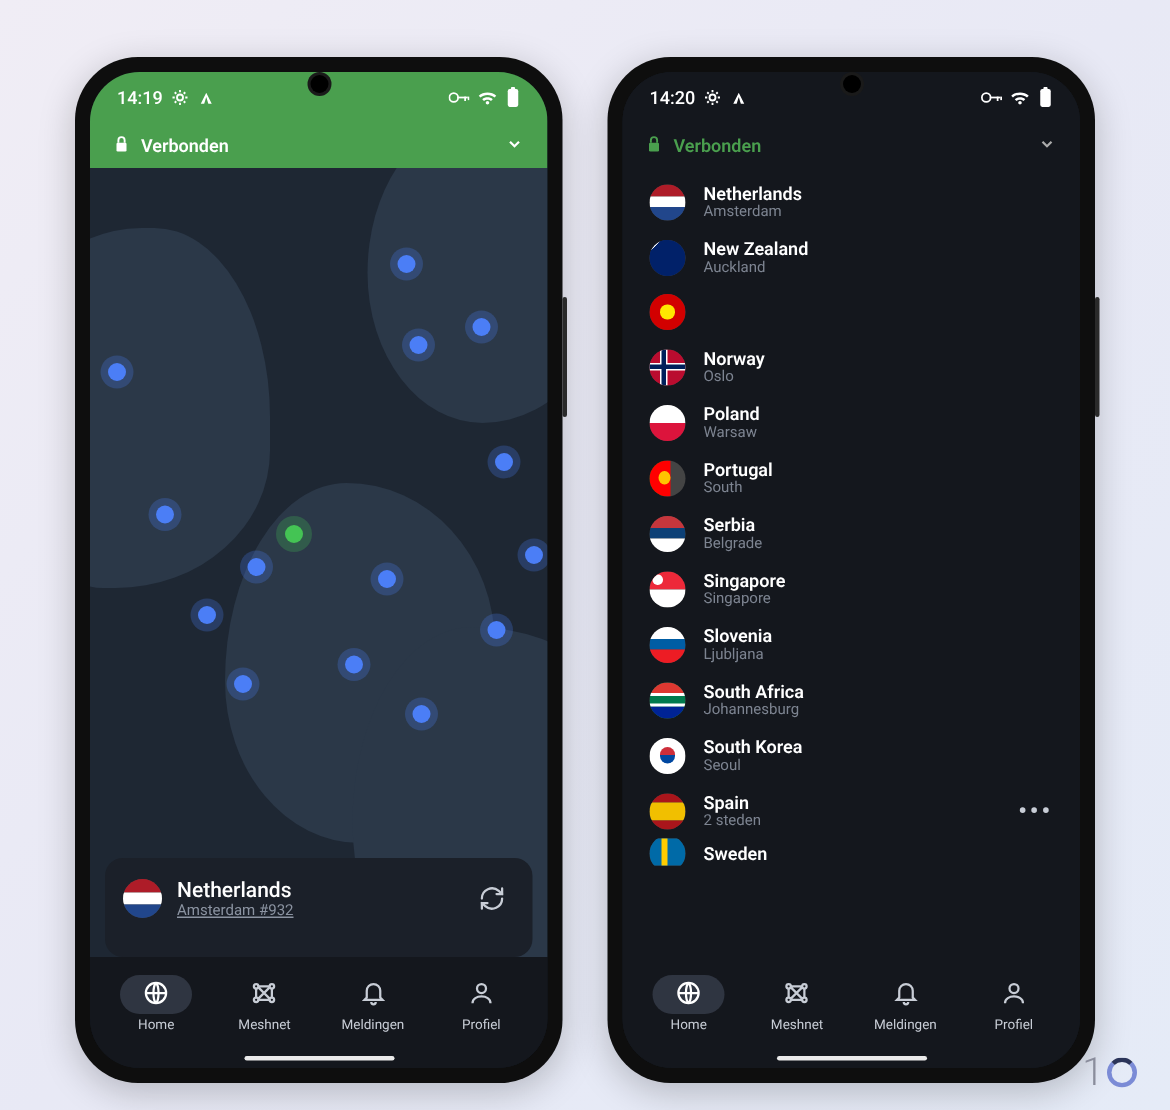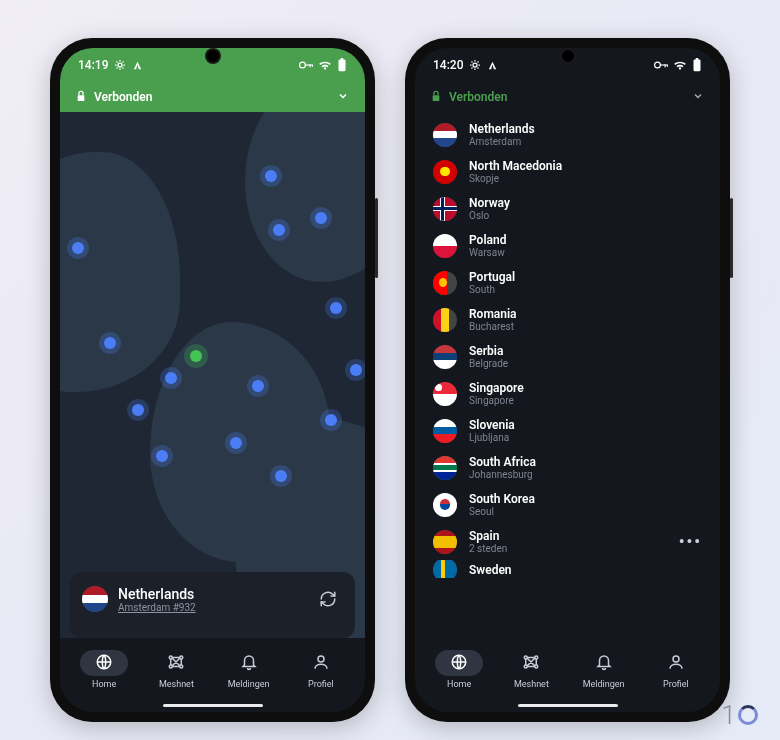--- a/index.html
+++ b/index.html
@@ -500,26 +500,32 @@
               <div class="m" style="background:#fff"></div>
               <div class="b" style="background:#21468b"></div>
             </div>
             <div class="texts">
               <div class="name">Netherlands</div>
               <div class="sub">Amsterdam</div>
             </div>
           </div>
           <div class="country-row">
             <div class="flag stripe3h">
+              <div style="position:absolute;inset:0;background:#012169"></div>
+              <div style="position:absolute;left:0;top:0;width:55%;height:55%;background:linear-gradient(135deg,#c00 20%,#fff 20%,#fff 30%,#012169 30%)"></div>
+            </div>
+            <div class="texts">
+              <div class="name">New Zealand</div>
+              <div class="sub">Auckland</div>
+            </div>
+          </div>
+          <div class="country-row">
+            <div class="flag stripe3h">
               <div style="position:absolute;inset:0;background:#d20000"></div>
               <div class="disc" style="left:30%;top:30%;width:40%;height:40%;background:#ffe600"></div>
-            </div>
-            <div class="texts">
-              <div class="name">North Macedonia</div>
-              <div class="sub">Skopje</div>
             </div>
           </div>
           <div class="country-row">
             <div class="flag stripe3h">
               <div style="position:absolute;inset:0;background:#ba0c2f"></div>
               <div style="position:absolute;left:30%;top:0;width:20%;height:100%;background:#fff"></div>
               <div style="position:absolute;left:0;top:40%;width:100%;height:20%;background:#fff"></div>
               <div style="position:absolute;left:34%;top:0;width:12%;height:100%;background:#00205b"></div>
               <div style="position:absolute;left:0;top:44%;width:100%;height:12%;background:#00205b"></div>
             </div>
@@ -540,31 +546,20 @@
           </div>
           <div class="country-row">
             <div class="flag stripe3h">
               <div style="position:absolute;left:0;top:0;width:40%;height:100%;background:#006600"></div>
               <div style="position:absolute;right:0;top:0;width:60%;height:100%;background:#ff0000"></div>
               <div class="disc" style="left:25%;top:30%;width:35%;height:40%;background:#ffc400"></div>
             </div>
             <div class="texts">
               <div class="name">Portugal</div>
               <div class="sub">South</div>
-            </div>
-          </div>
-          <div class="country-row">
-            <div class="flag stripe3h">
-              <div style="position:absolute;left:0;top:0;width:34%;height:100%;background:#002b7f"></div>
-              <div style="position:absolute;left:34%;top:0;width:33%;height:100%;background:#fcd116"></div>
-              <div style="position:absolute;right:0;top:0;width:33%;height:100%;background:#ce1126"></div>
-            </div>
-            <div class="texts">
-              <div class="name">Romania</div>
-              <div class="sub">Bucharest</div>
             </div>
           </div>
           <div class="country-row">
             <div class="flag stripe3h">
               <div class="t" style="background:#c6363c"></div>
               <div class="m" style="background:#0c4076"></div>
               <div class="b" style="background:#fff"></div>
             </div>
             <div class="texts">
               <div class="name">Serbia</div>

